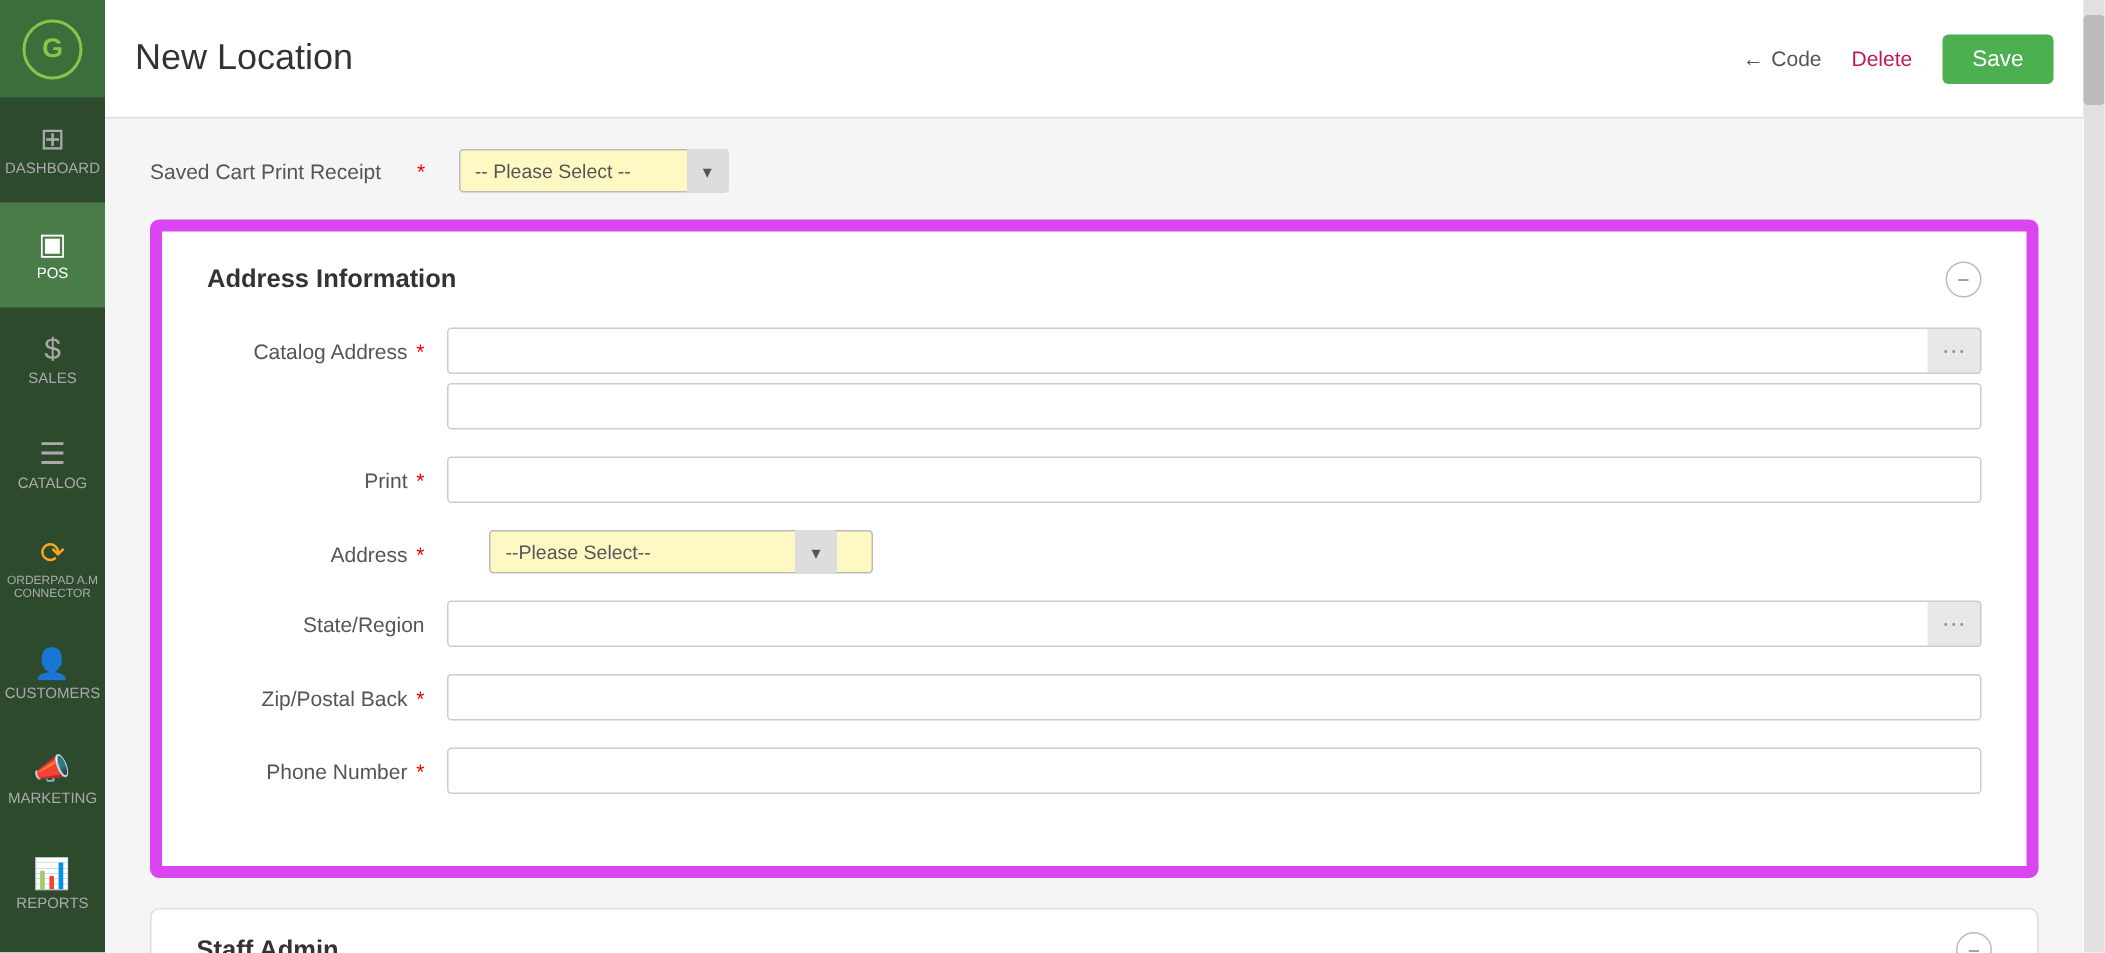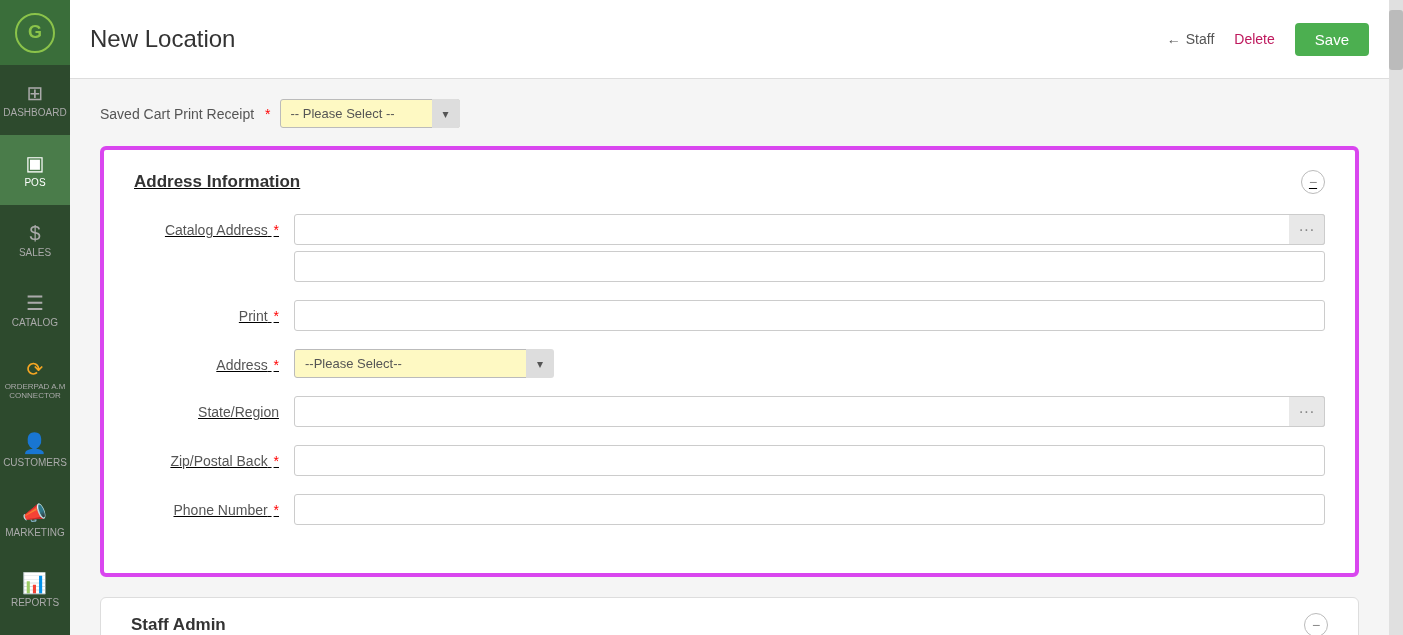--- a/index.html
+++ b/index.html
@@ -127,21 +127,21 @@
       overflow-y: auto;
       padding: 20px 30px;
       background: #f5f5f5;
     }
 
     
     .top-row {
       display: flex;
       align-items: center;
       margin-bottom: 18px;
-      gap: 9px;
+      gap: 22px;
     }
     .field-label {
       color: #555;
       font-size: 14px;
     }
     .required {
       color: red;
       margin-left: 2px;
     }
     .select-wrapper {
@@ -172,25 +172,24 @@
       justify-content: center;
       pointer-events: none;
       border-radius: 0 3px 3px 0;
       color: #555;
       font-size: 12px;
     }
 
     
     .section-card {
       background: #fff;
-      border: 4px solid #d946ef;
+      border: 8px solid #d946ef;
       border-radius: 6px;
       padding: 20px 30px 30px;
       margin-bottom: 20px;
-      text-decoration: underline;
     }
     .section-header {
       display: flex;
       justify-content: space-between;
       align-items: center;
       margin-bottom: 20px;
     }
     .section-title {
       font-size: 17px;
       font-weight: bold;
@@ -342,21 +341,21 @@
 
 </div>
 
 <div class="main">
 
   <div class="header">
     <h1 class="header-title">New Location</h1>
     <div class="header-actions">
       <button class="back-btn">
         <span>←</span>
-        <span>Staff</span>
+        <span>Code</span>
       </button>
       <button class="delete-btn">Delete</button>
       <button class="save-btn">Save</button>
     </div>
   </div>
 
   <div class="content">
 
     <div class="top-row">
       <span class="field-label">Saved Cart Print Receipt</span>
@@ -403,21 +402,21 @@
         </div>
       </div>
 
       <div class="form-row">
         <div class="form-row-label">
           <span>Address</span>
           <span class="required">*</span>
         </div>
         <div class="form-fields">
           <div class="select-wrapper" style="width:260px;">
-            <select class="form-select" style="width:256px;">
+            <select class="form-select" style="width:256px;margin-left:28px;">
               <option>--Please Select--</option>
             </select>
             <div class="select-arrow">▾</div>
           </div>
         </div>
       </div>
 
       <div class="form-row">
         <div class="form-row-label">
           <span>State/Region</span>

